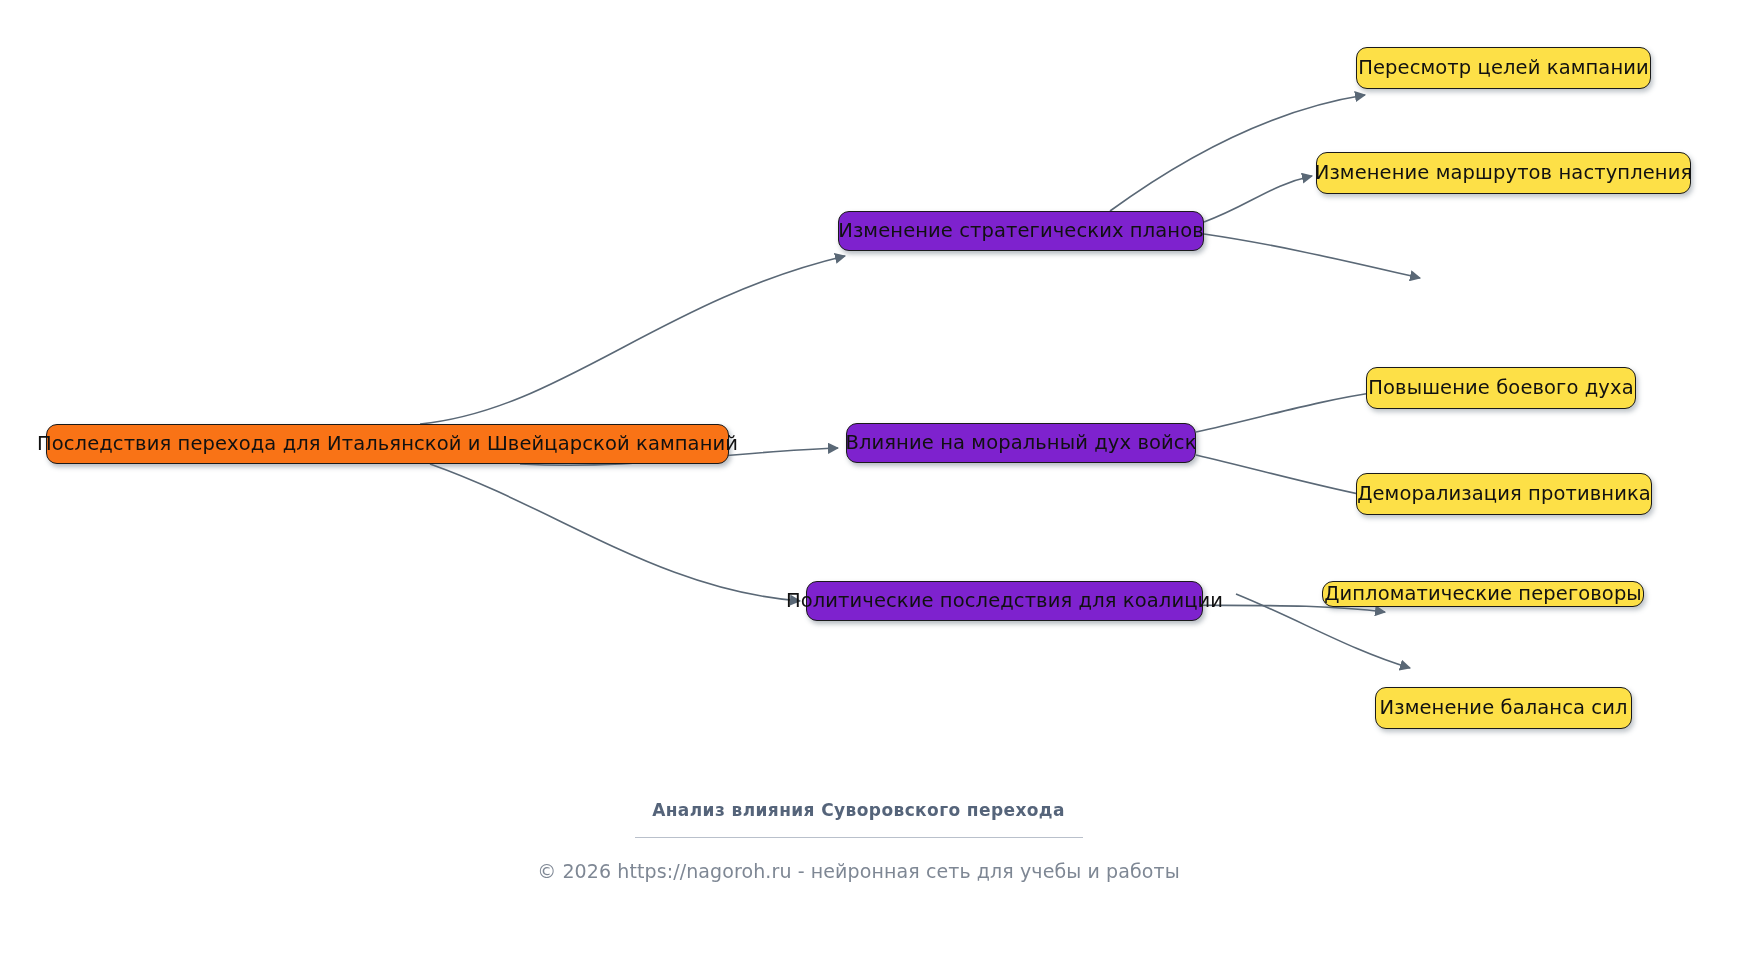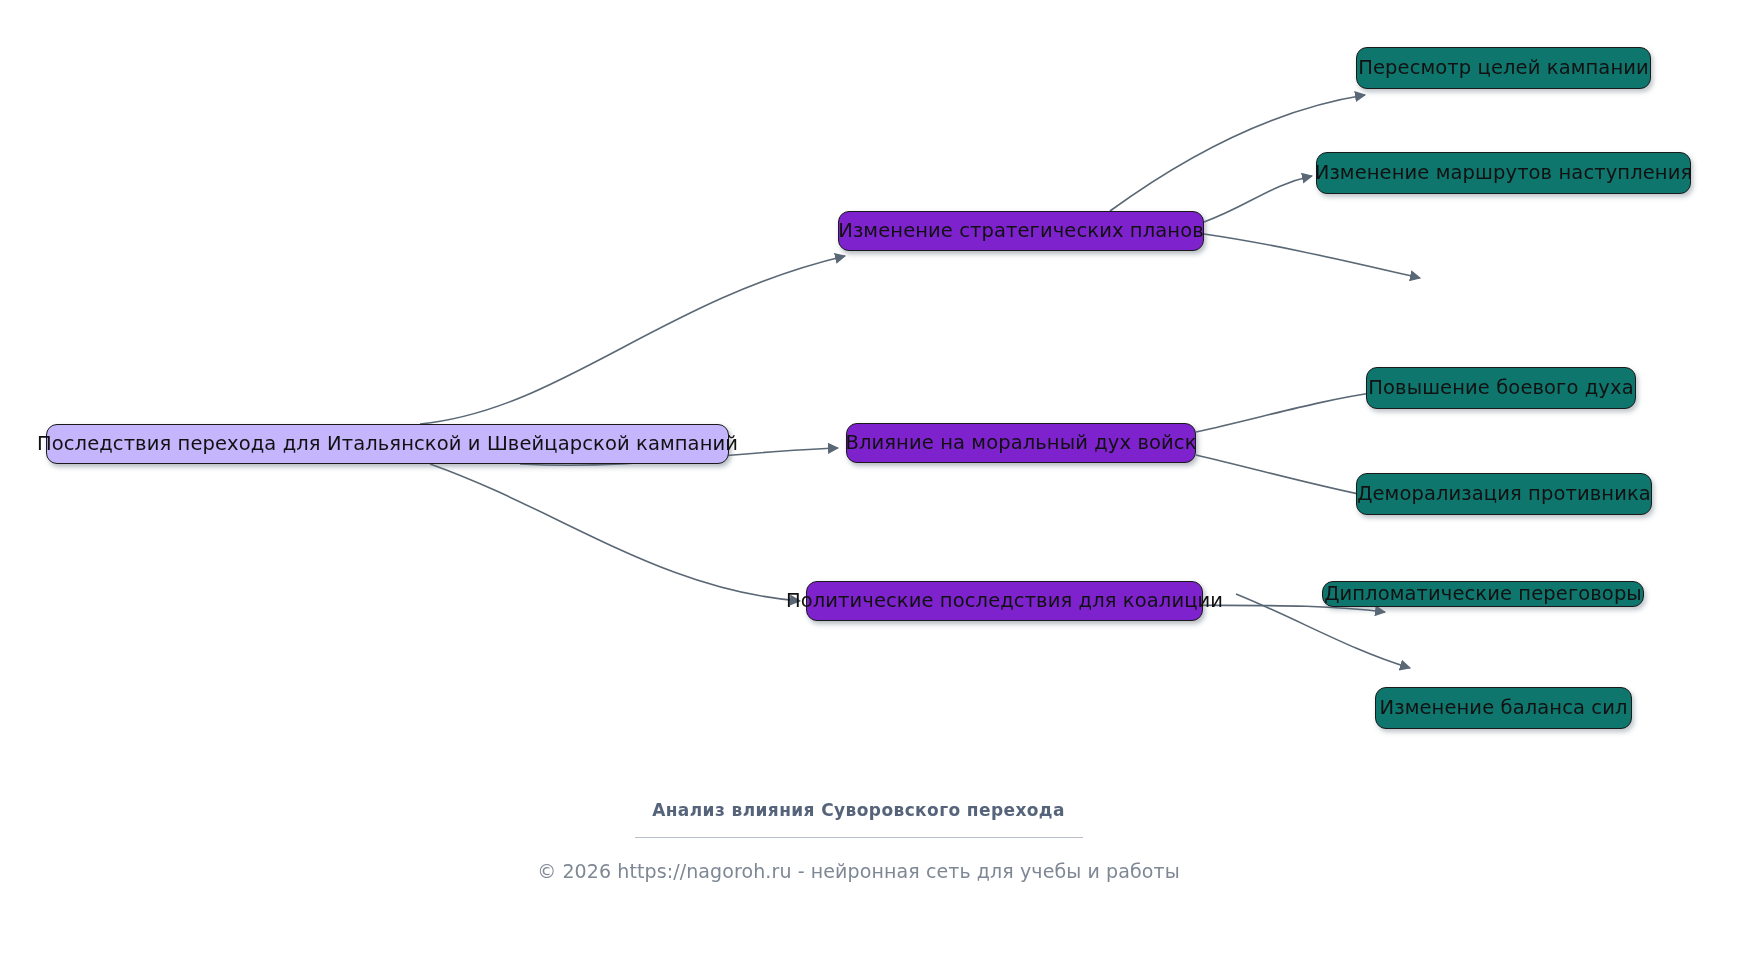--- a/index.html
+++ b/index.html
@@ -38,31 +38,31 @@
     justify-content: center;
     white-space: nowrap;
     border-radius: 11px;
     font-size: 19.5px;
     letter-spacing: 0.1px;
     line-height: 1;
     padding: 0 16px;
     color: #111111;
   }
   .node.root {
-    background: #c4b5fd;
+    background: #f97316;
     border: 1.4px solid #1a1a1a;
     box-shadow: 2px 3px 5px rgba(90,104,118,0.45);
   }
   .node.branch {
     background: #7E22CE;
     border: 1.4px solid #1a1a1a;
     box-shadow: 2px 3px 5px rgba(90,104,118,0.45);
   }
   .node.leaf {
-    background: #0f766e;
+    background: #fde047;
     border: 1.6px solid #1a1a1a;
     box-shadow: 2px 3px 5px rgba(90,104,118,0.40);
   }
   
   #footer {
     position: absolute;
     left: 12px;
     top: 800px;
     width: 1693px;
     text-align: center;

